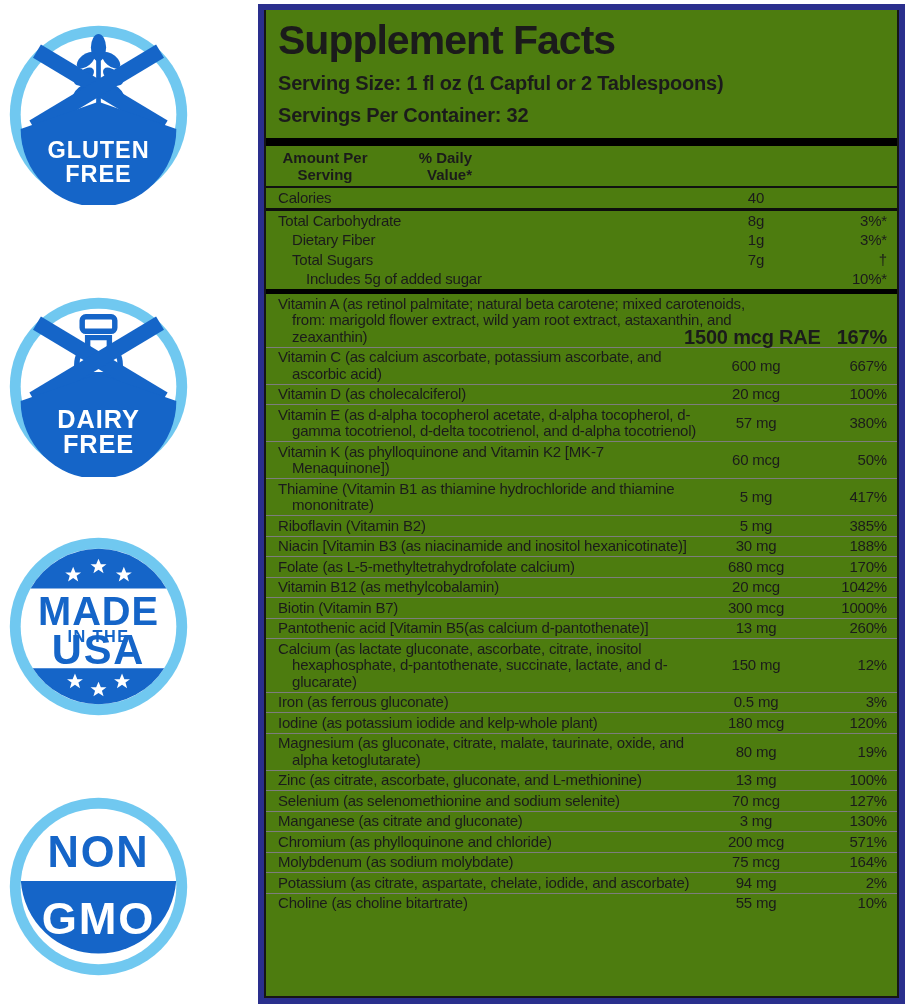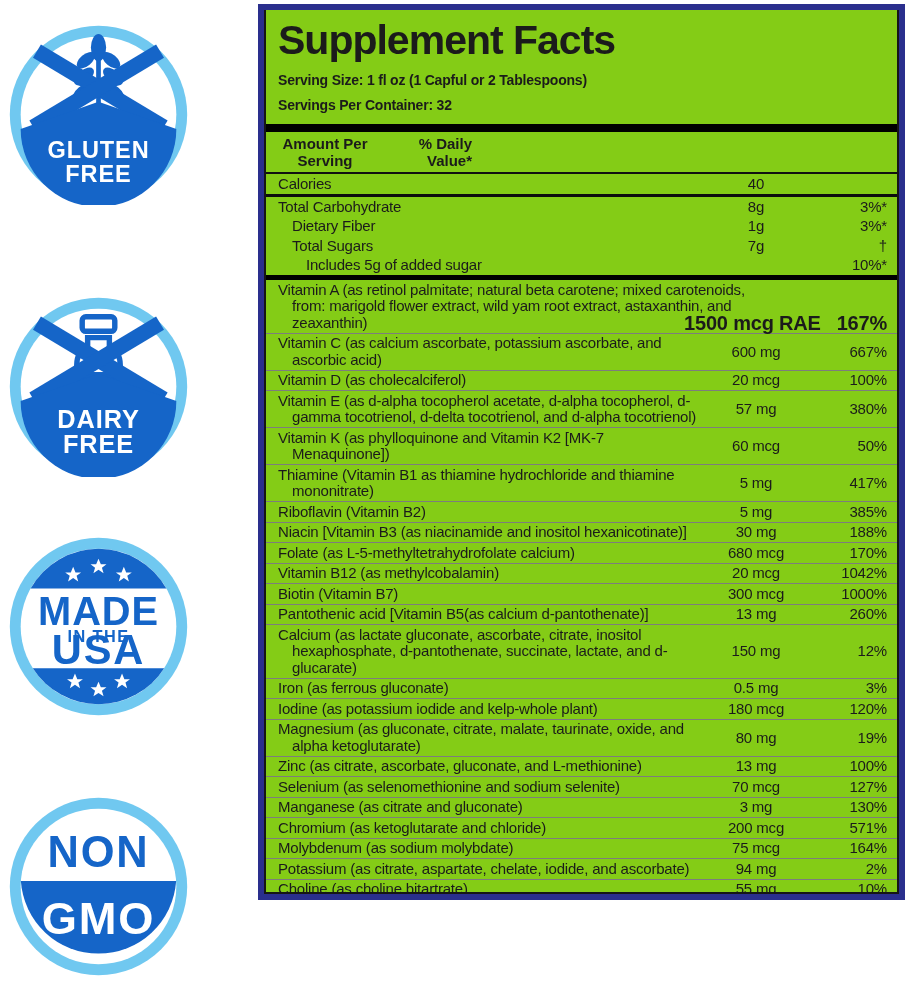--- a/index.html
+++ b/index.html
@@ -5,28 +5,28 @@
   html,body{margin:0;padding:0;background:#fff;}
   .canvas{position:relative;width:908px;height:1004px;background:#fff;overflow:hidden;
           font-family:"Liberation Sans","DejaVu Sans",sans-serif;color:#1b1b1b;}
 
   
   .badge{position:absolute;left:8px;width:181px;height:181px;}
   .badge svg{width:100%;height:100%;display:block;}
   svg text{font-family:"Liberation Sans","DejaVu Sans",sans-serif;font-weight:bold;}
 
   
-  .panel{position:absolute;left:258px;top:4px;width:647px;height:896px;
-         border:6px solid #2a2f8d;background:#84cc16;box-sizing:border-box;}
+  .panel{position:absolute;left:258px;top:4px;width:647px;height:1000px;
+         border:6px solid #2a2f8d;background:#4d7c0f;box-sizing:border-box;}
   .panel-content{height:100%;box-sizing:border-box;overflow:hidden;
          border-left:2px solid #161616;border-right:2px solid #161616;border-bottom:2px solid #161616;}
 
   .phead{padding:8px 12px 2px;}
   .title{font-size:41px;font-weight:bold;letter-spacing:-1px;line-height:1.02;margin:2px 0 10px;}
-  .servline{font-size:14px;font-weight:bold;margin:0 0 9px;letter-spacing:-0.2px;}
+  .servline{font-size:20px;font-weight:bold;margin:0 0 9px;letter-spacing:-0.2px;}
 
   .bar8{height:8px;background:#000;}
   .bar5{height:5px;background:#000;}
   .bar3{height:3px;background:#0d0d0d;}
   .bar2{height:2px;background:#111;}
 
   .colhead{display:flex;justify-content:flex-start;font-weight:bold;font-size:15px;
            line-height:17px;padding:3px 0 3px;}
   .ch-amt{width:118px;text-align:center;}
   .ch-dv{width:88px;text-align:right;padding-right:10px;white-space:normal;}
@@ -272,21 +272,21 @@
             <div class="name">Selenium (as selenomethionine and sodium selenite)</div>
             <div class="amt">70 mcg</div>
             <div class="pct">127%</div>
           </div>
           <div class="trow">
             <div class="name">Manganese (as citrate and gluconate)</div>
             <div class="amt">3 mg</div>
             <div class="pct">130%</div>
           </div>
           <div class="trow">
-            <div class="name">Chromium (as ketoglutarate and chloride)</div>
+            <div class="name">Chromium (as phylloquinone and chloride)</div>
             <div class="amt">200 mcg</div>
             <div class="pct">571%</div>
           </div>
           <div class="trow">
             <div class="name">Molybdenum (as sodium molybdate)</div>
             <div class="amt">75 mcg</div>
             <div class="pct">164%</div>
           </div>
           <div class="trow">
             <div class="name">Potassium (as citrate, aspartate, chelate, iodide, and ascorbate)</div>

